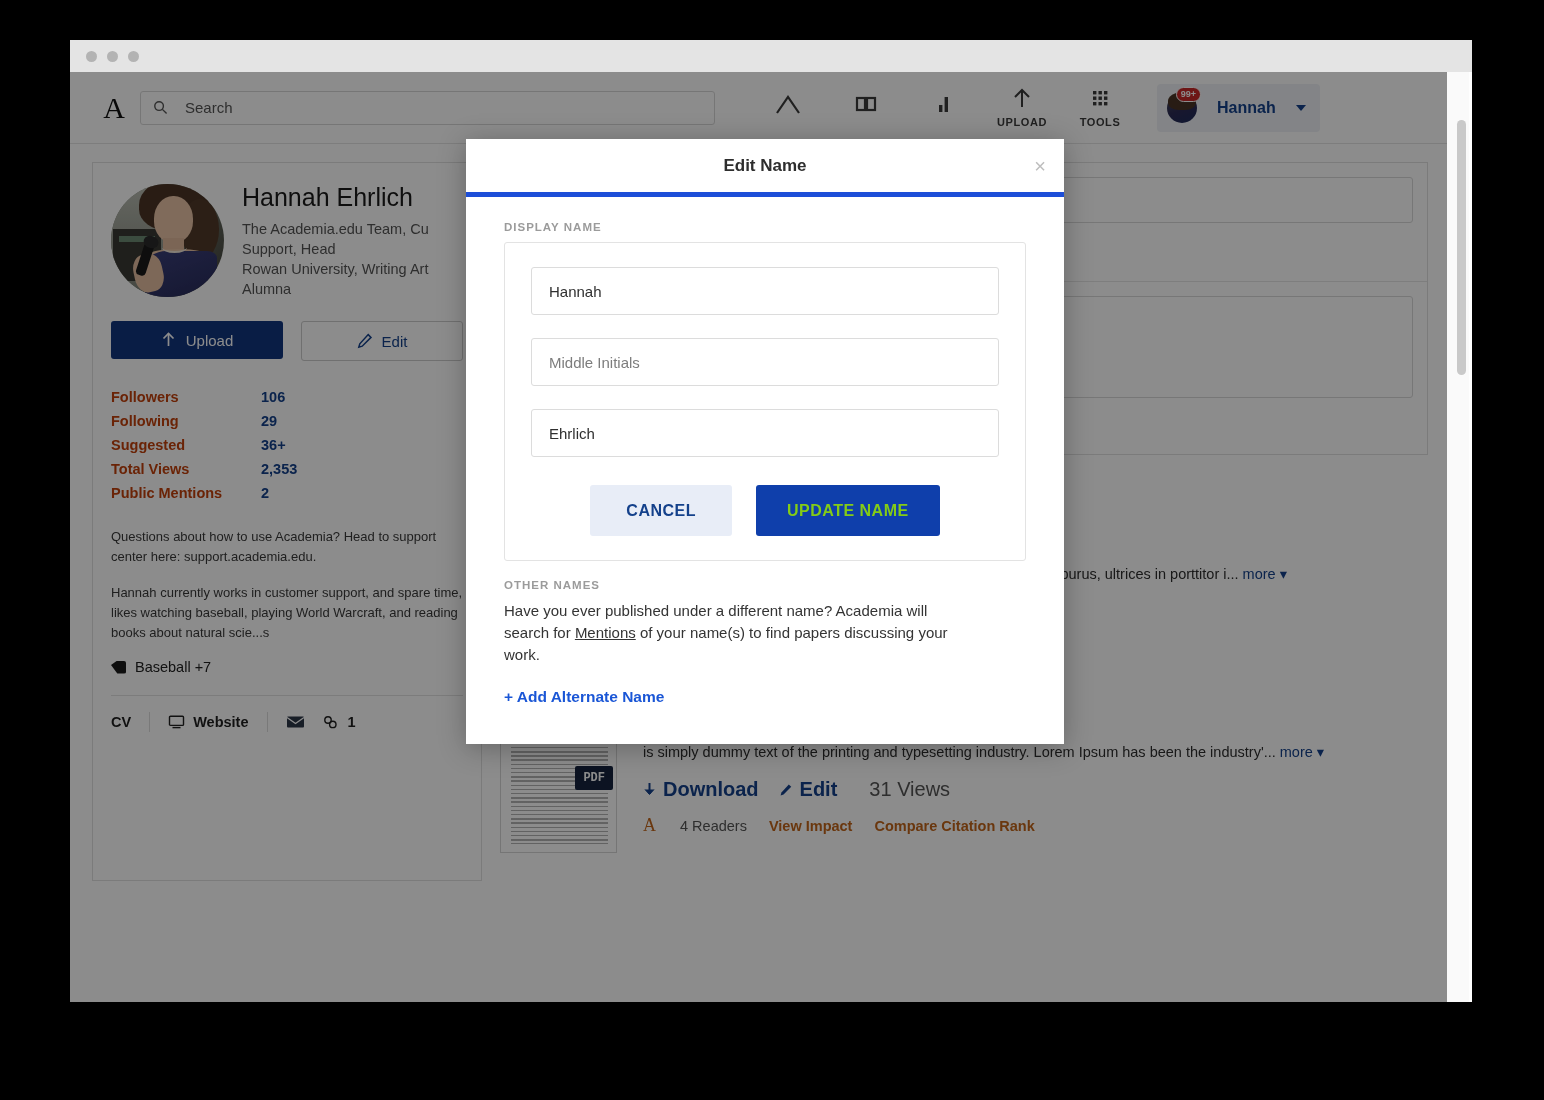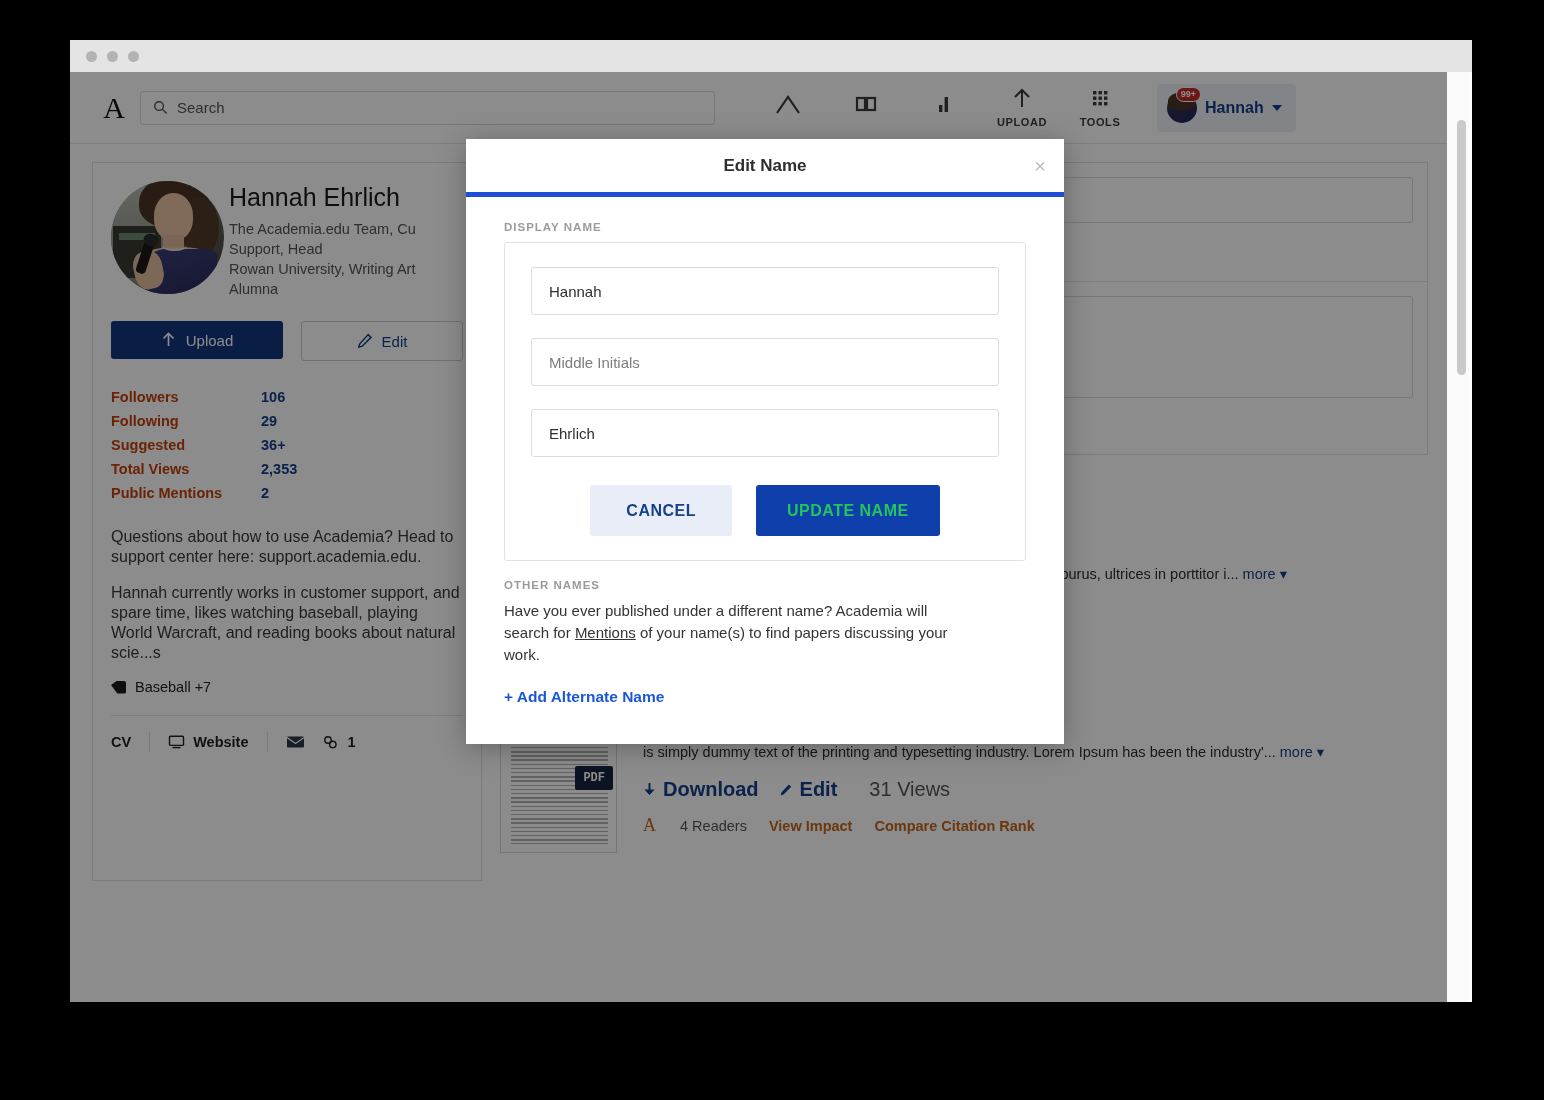--- a/index.html
+++ b/index.html
@@ -33,30 +33,30 @@
   #topnav{
     height:72px;background:#fff;border-bottom:1px solid #e3e3e3;
     display:flex;align-items:center;padding:0 22px;box-sizing:border-box;
   }
   #logo{
     font-family:"Liberation Serif","DejaVu Serif",serif;font-size:30px;color:#111;
     width:44px;text-align:center;
   }
   #searchbox{
     flex:0 0 auto;width:575px;height:34px;border:1px solid #d8d8d8;border-radius:3px;
-    display:flex;align-items:center;gap:9px;padding:0 12px;box-sizing:border-box;margin-left:4px;
+    display:flex;align-items:center;gap:17px;padding:0 12px;box-sizing:border-box;margin-left:4px;
   }
   #searchbox .ph{color:#555;font-size:15px;}
   .navicons{display:flex;align-items:center;margin-left:34px;gap:0;}
   .navitem{
     width:78px;display:flex;flex-direction:column;align-items:center;gap:7px;cursor:pointer;
   }
   .navitem .lbl{font-size:11px;letter-spacing:.6px;color:#3b3b3b;font-weight:600;}
   #userchip{
-    margin-left:18px;display:flex;align-items:center;gap:8px;background:#eef1f6;
+    margin-left:18px;display:flex;align-items:center;gap:20px;background:#eef1f6;
     border-radius:4px;padding:9px 14px 9px 10px;cursor:pointer;position:relative;
   }
   #useravatar{
     width:30px;height:30px;border-radius:50%;position:relative;overflow:visible;
     background:
       radial-gradient(circle at 52% 30%, #e8c4a8 0 26%, transparent 27%),
       linear-gradient(160deg,#4a4a55 0%,#2b2b55 55%,#1e2a5a 100%);
   }
   #useravatar .hairu{position:absolute;left:1px;top:-1px;width:28px;height:18px;border-radius:50% 50% 40% 40%;background:#4a3425;}
   #badge{
@@ -65,21 +65,21 @@
   }
   #username{color:#14418b;font-size:16px;font-weight:600;}
   .caret{width:0;height:0;border-left:5px solid transparent;border-right:5px solid transparent;border-top:6px solid #14418b;}
 
   
   #content{display:flex;padding:18px 22px 0 22px;gap:18px;box-sizing:border-box;}
   #leftcol{width:390px;flex:0 0 390px;border:1px solid #e0e0e0;background:#fff;padding:18px;box-sizing:border-box;}
   #rightcol{flex:1;min-width:0;}
 
   
-  #profhead{display:flex;gap:5px;}
+  #profhead{display:flex;gap:18px;align-items:center;}
   #photo{
     width:113px;height:113px;border-radius:50%;flex:0 0 113px;overflow:hidden;position:relative;
     background:linear-gradient(135deg,#8f9489 0%,#6f7468 45%,#3b3b35 100%);
   }
   #photo .wall{position:absolute;left:0;top:0;width:46%;height:100%;background:linear-gradient(180deg,#b9bcb2,#7d8176);}
   #photo .amp{position:absolute;left:2%;top:40%;width:42%;height:46%;background:#3a3a34;}
   #photo .amp::after{content:"";position:absolute;left:12%;top:14%;width:76%;height:12%;background:#6c8b74;}
   #photo .hair{position:absolute;left:25%;top:-4%;width:62%;height:46%;border-radius:50% 50% 42% 42%;background:#4b3426;}
   #photo .hair2{position:absolute;right:4%;top:14%;width:34%;height:54%;border-radius:50%;background:#513a29;}
   #photo .face{position:absolute;left:38%;top:11%;width:35%;height:42%;border-radius:48% 48% 46% 46%;background:#e9c4a7;}
@@ -102,21 +102,21 @@
   #editbtn{
     flex:1;height:38px;background:#fff;border:1px solid #ccc;border-radius:3px;color:#14418b;
     display:flex;align-items:center;justify-content:center;gap:9px;font-size:15px;cursor:pointer;
   }
 
   #stats{margin-top:24px;}
   .statrow{display:flex;font-size:14.5px;line-height:24px;}
   .statrow .k{width:150px;color:#c2410c;font-weight:600;}
   .statrow .v{color:#14418b;font-weight:700;cursor:pointer;}
 
-  #bio{margin-top:22px;font-size:16px;color:#3a3a3a;line-height:20px;}
+  #bio{margin-top:22px;font-size:13px;color:#3a3a3a;line-height:20px;}
   #bio p{margin:0 0 16px 0;}
   #tags{display:flex;align-items:center;gap:9px;margin-top:6px;font-size:14.5px;color:#222;}
   #tagicon{width:15px;height:13px;position:relative;}
   #tagicon::before{content:"";position:absolute;inset:0;background:#1a1a1a;clip-path:polygon(0 35%,42% 0,100% 0,100% 100%,42% 100%);border-radius:2px;}
   #links{
     margin-top:20px;border-top:1px solid #e2e2e2;padding-top:16px;display:flex;align-items:center;gap:0;
     font-size:14.5px;color:#1f1f1f;
   }
   #links .sep{width:1px;height:20px;background:#dcdcdc;margin:0 18px;}
   #links .item{display:flex;align-items:center;gap:8px;cursor:pointer;font-weight:600;}
@@ -182,21 +182,21 @@
     font-family:"Liberation Sans","DejaVu Sans",sans-serif;background:#fff;
   }
   .nameinput::placeholder{color:#7d7d7d;}
   #modalbtns{display:flex;gap:24px;justify-content:center;margin-top:5px;}
   #cancelbtn{
     background:#e8edf7;color:#14418b;border:none;border-radius:3px;
     padding:0 36px;height:51px;font-size:16px;font-weight:700;letter-spacing:.5px;cursor:pointer;
     font-family:"Liberation Sans","DejaVu Sans",sans-serif;
   }
   #updatebtn{
-    background:#0f3fab;color:#22c55e;border:none;border-radius:3px;
+    background:#0f3fab;color:#84cc16;border:none;border-radius:3px;
     padding:0 31px;height:51px;font-size:16px;font-weight:700;letter-spacing:.5px;cursor:pointer;
     font-family:"Liberation Sans","DejaVu Sans",sans-serif;
   }
   #othernames{margin-top:18px;}
   #otherdesc{font-size:15px;color:#343434;line-height:22px;margin:8px 0 0 0;max-width:450px;}
   #otherdesc u{cursor:pointer;}
   #addalt{color:#1a56d6;font-size:15.5px;font-weight:700;margin-top:22px;cursor:pointer;display:inline-block;}
 </style>
 </head>
 <body>

